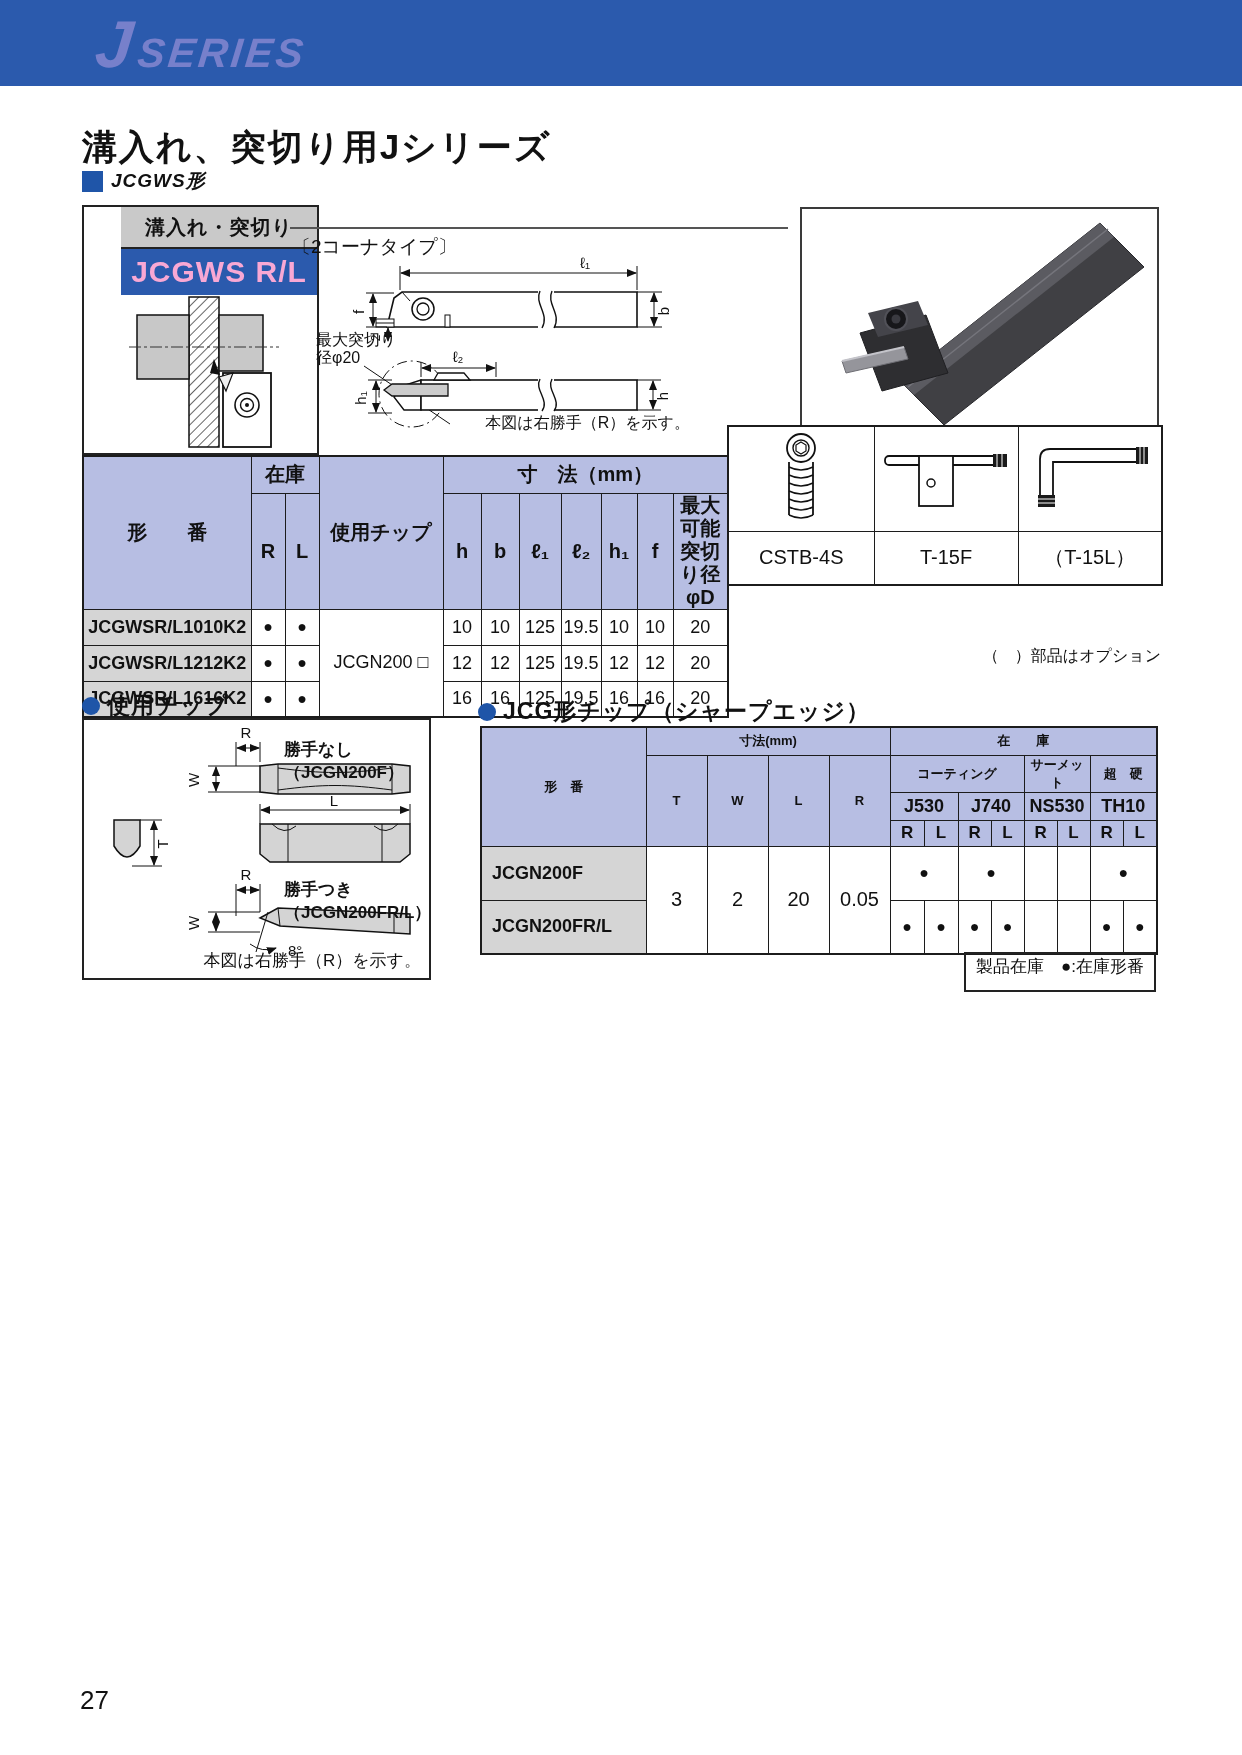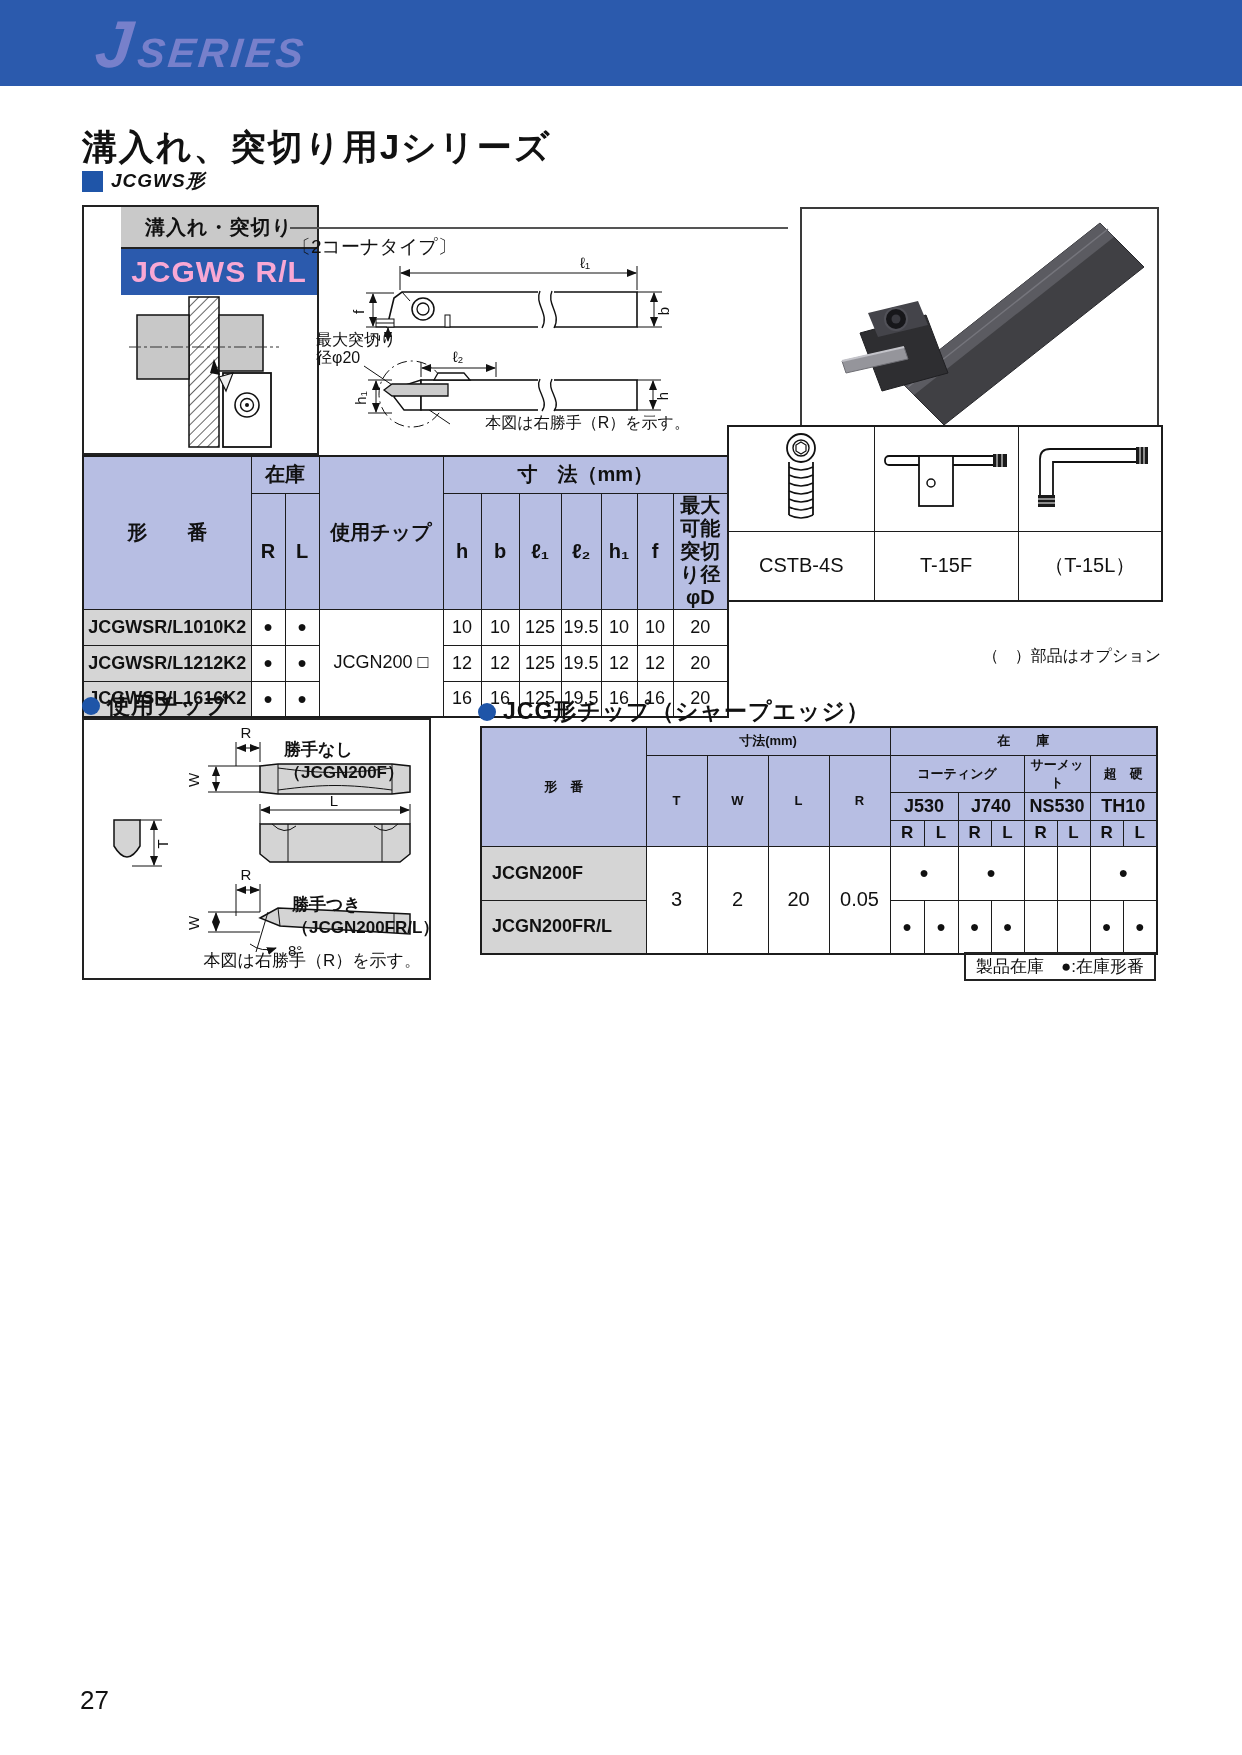--- a/index.html
+++ b/index.html
@@ -62,21 +62,21 @@
   .chipbox{position:absolute;left:82px;top:718px;width:345px;height:258px;border:2px solid #222;background:#fff;}
   .chipbox .lbl{position:absolute;font-size:17px;font-weight:bold;}
   .chipbox .note{position:absolute;right:8px;bottom:6px;font-size:17px;font-weight:normal;}
 
   
   .jcg{left:480px;top:726px;width:676px;}
   .jcg th{font-size:13px;}
   .jcg .grade{font-size:18px;}
   .jcg .rl{font-size:17px;}
   .jcg .dimval{font-size:20px;}
-  .stock-note{position:absolute;right:86px;top:952px;border:2px solid #222;padding:1px 10px 1px 10px;font-size:17px;}
+  .stock-note{position:absolute;right:86px;top:952px;border:2px solid #222;padding:1px 10px 12px 10px;font-size:17px;}
 
   .pagenum{position:absolute;left:80px;top:1685px;font-size:26px;}
 
   svg text{fill:#111;}
   .dimtxt{font-size:15px;}
   .dimtxt-s{font-size:12px;}
   .jp{font-size:16px;}
 </style>
 </head>
 <body>
@@ -318,21 +318,21 @@
           <path d="M30,12 L126,12 L126,25 L33,25 L33,68 L20,68 L20,22 Q20,12 30,12 Z" fill="#fff" stroke="#111" stroke-width="1.8"></path>
           <rect x="116" y="10" width="12" height="17" fill="#1a1a1a"></rect>
           <line x1="120" y1="10" x2="120" y2="27" stroke="#fff"></line>
           <line x1="124" y1="10" x2="124" y2="27" stroke="#fff"></line>
           <rect x="18" y="58" width="17" height="12" fill="#1a1a1a"></rect>
           <line x1="18" y1="62" x2="35" y2="62" stroke="#fff"></line>
           <line x1="18" y1="66" x2="35" y2="66" stroke="#fff"></line>
         </svg>
       </td>
     </tr>
-    <tr style="height:70px">
+    <tr style="height:54px">
       <td class="val">CSTB-4S</td>
       <td class="val">T-15F</td>
       <td class="val">（T-15L）</td>
     </tr>
   </tbody>
     </table>
 
   <div class="opt-note">（　）部品はオプション</div>
 
   <div class="bullet-title" style="left:82px;top:690px;">
@@ -393,21 +393,21 @@
 
       <polygon points="176,198 194,188 326,194 326,214 196,206" fill="#d4d4d4" stroke="#111" stroke-width="1.5"></polygon>
       <line x1="194" y1="188" x2="196" y2="206" stroke="#111"></line>
       <line x1="310" y1="193" x2="310" y2="213" stroke="#111"></line>
 
       <line x1="184" y1="192" x2="172" y2="232" stroke="#111"></line>
       <path d="M166,224 Q178,233 192,228" fill="none" stroke="#111" marker-end="url(#ar2)"></path>
       <text x="204" y="236" class="dimtxt">8°</text>
     </svg>
     <div class="lbl" style="left:200px;top:18px;">勝手なし（JCGN200F）</div>
-    <div class="lbl" style="left:208px;top:158px;margin-top:15px;">勝手つき（JCGN200FR/L）</div>
+    <div class="lbl" style="left:200px;top:158px;">勝手つき（JCGN200FR/L）</div>
     <div class="note">本図は右勝手（R）を示す。</div>
   </div>
 
   <div class="bullet-title" style="left:478px;top:696px;">
     <span class="b"></span>
     <span class="t">JCG形チップ（シャープエッジ）</span>
   </div>
 
   <table class="tbl jcg">
     <colgroup>

